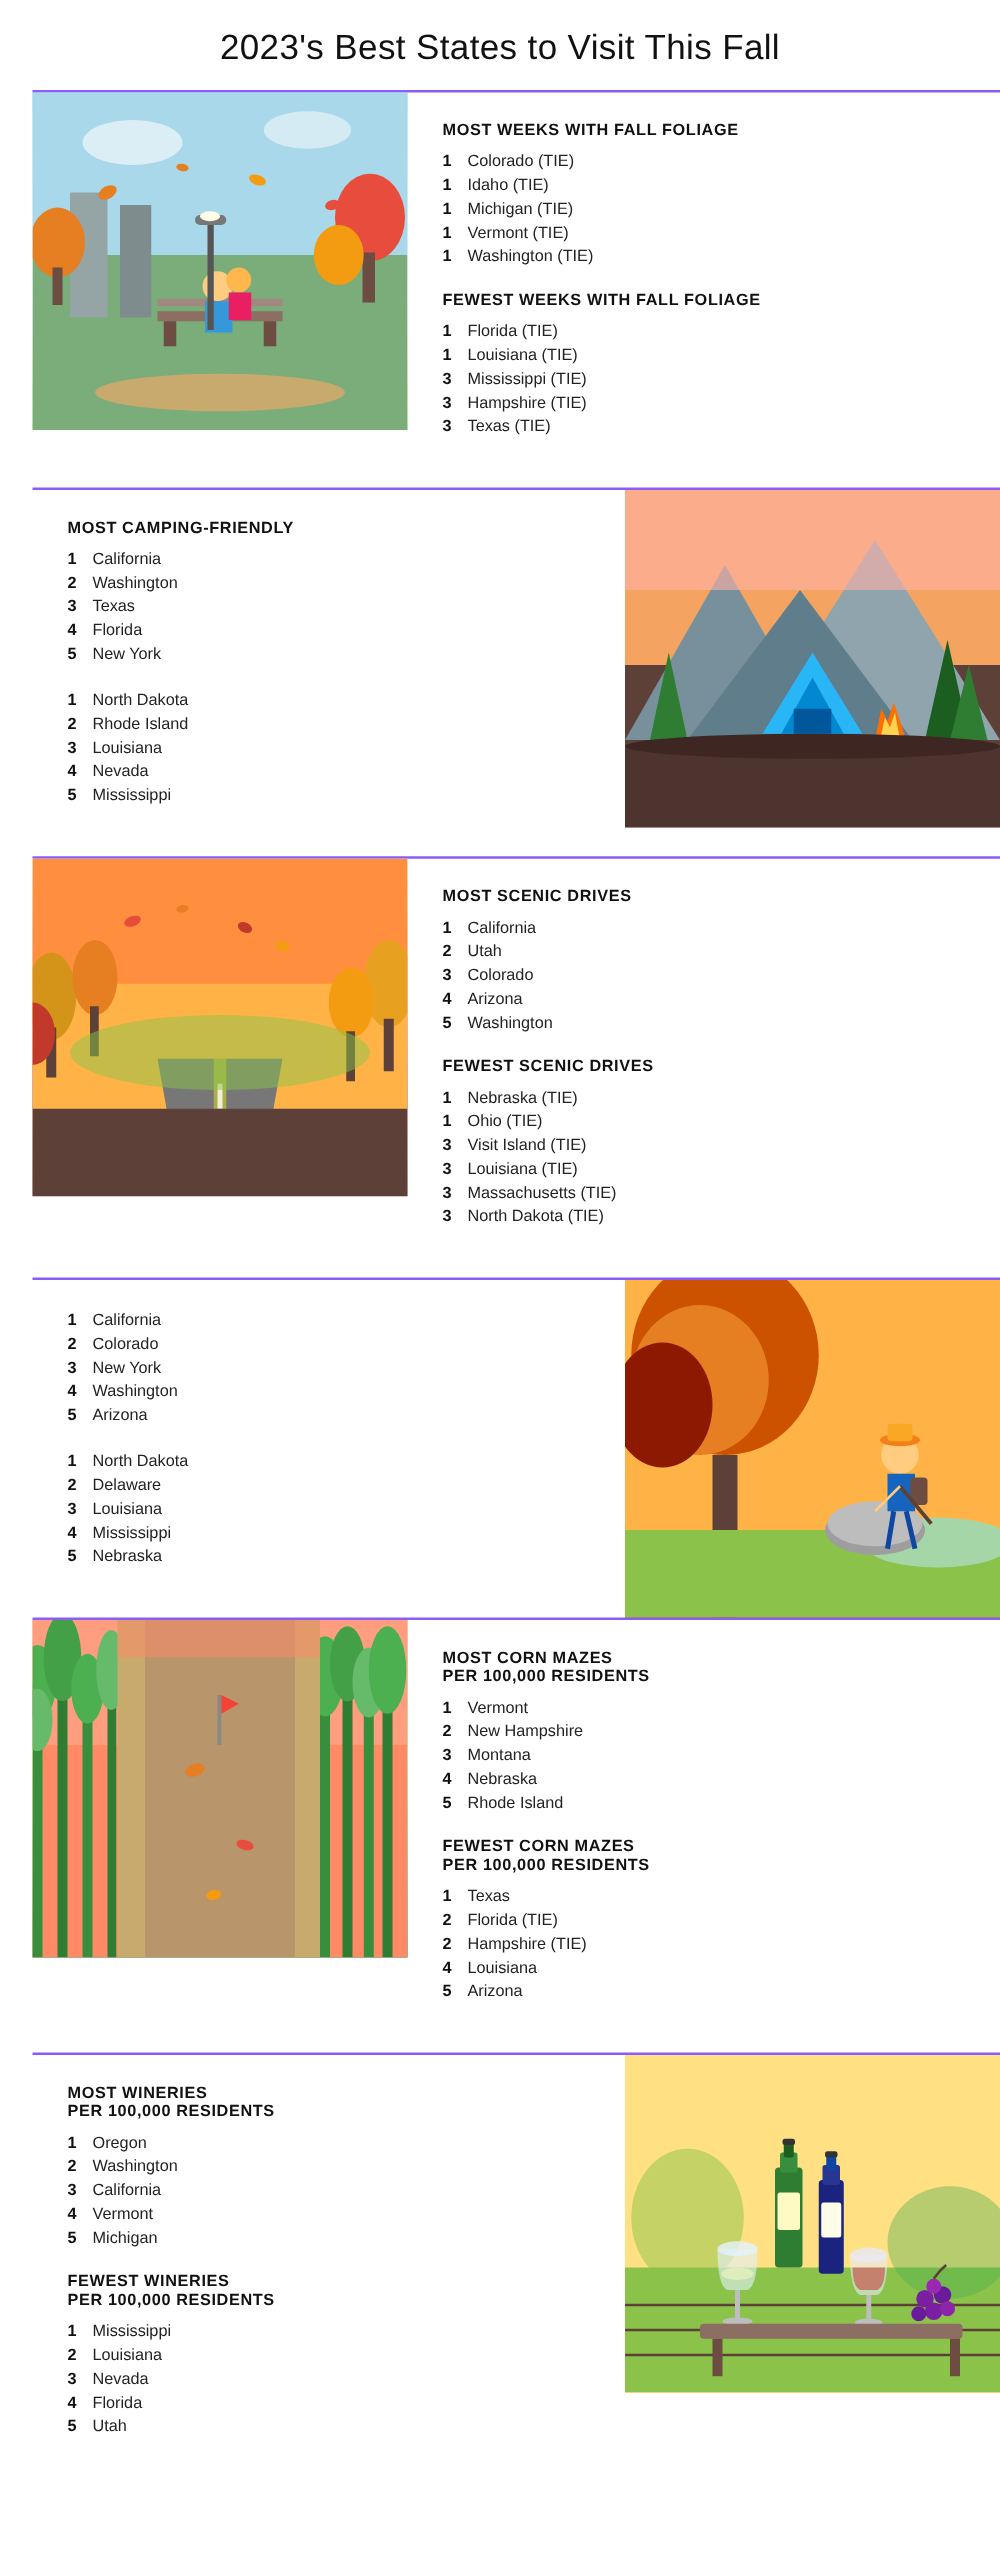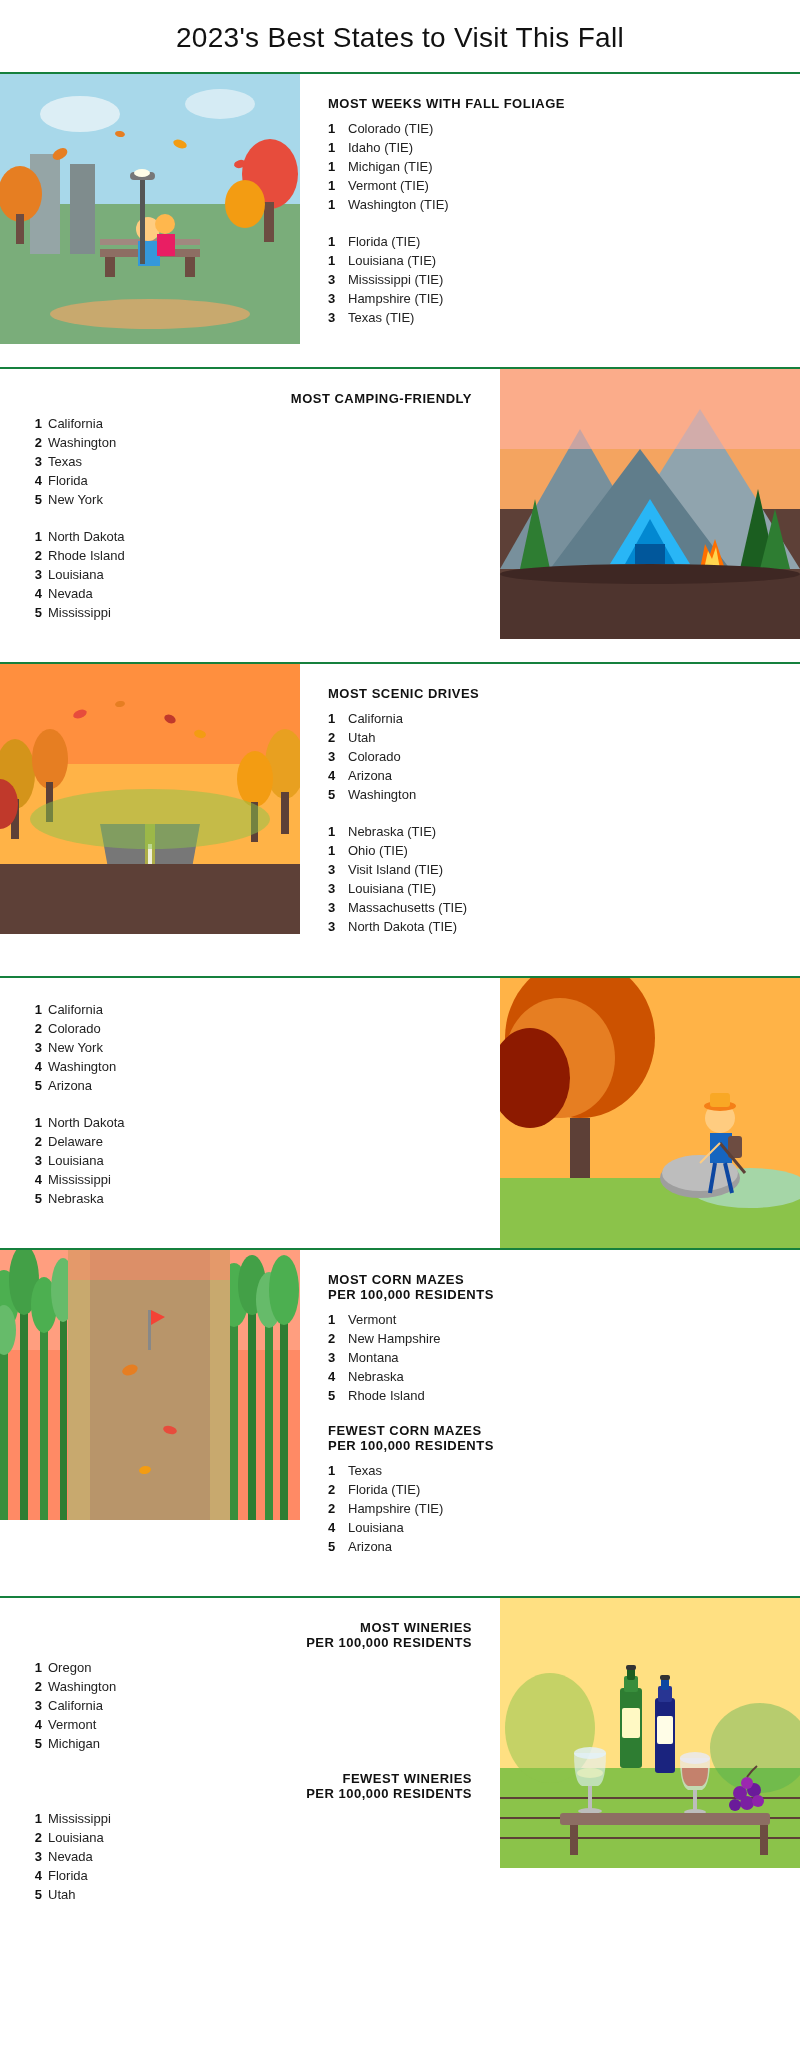--- a/index.html
+++ b/index.html
@@ -15,37 +15,37 @@
       font-size: 28px;
       font-weight: 400;
       padding: 22px 20px 18px;
       color: #111;
       letter-spacing: 0.3px;
     }
 
     
     .section {
       display: flex;
-      border-top: 2px solid #15803d;
+      border-top: 2px solid #8b5cf6;
+      margin-left: 26px;
     }
 
     .section-image {
       flex: 0 0 300px;
       height: 270px;
       overflow: hidden;
     }
 
     .section-content {
       flex: 1;
       padding: 22px 28px;
     }
 
     .section.reverse {
       flex-direction: row-reverse;
-      text-align: right;
     }
 
     .list-block {
       margin-bottom: 18px;
     }
 
     .list-block-title {
       font-size: 13px;
       font-weight: 900;
       letter-spacing: 0.5px;
@@ -176,20 +176,21 @@
             <span class="num">1</span>
             <span>Vermont (TIE)</span>
           </li>
         <li>
             <span class="num">1</span>
             <span>Washington (TIE)</span>
           </li>
       </ol>
     </div>
     <div class="list-block">
+      <div class="list-block-title">FEWEST WEEKS WITH FALL FOLIAGE</div>
       <ol>
         <li>
             <span class="num">1</span>
             <span>Florida (TIE)</span>
           </li>
         <li>
             <span class="num">1</span>
             <span>Louisiana (TIE)</span>
           </li>
         <li>
@@ -347,20 +348,21 @@
             <span class="num">4</span>
             <span>Arizona</span>
           </li>
         <li>
             <span class="num">5</span>
             <span>Washington</span>
           </li>
       </ol>
     </div>
     <div class="list-block">
+      <div class="list-block-title">FEWEST SCENIC DRIVES</div>
       <ol>
         <li>
             <span class="num">1</span>
             <span>Nebraska (TIE)</span>
           </li>
         <li>
             <span class="num">1</span>
             <span>Ohio (TIE)</span>
           </li>
         <li>

